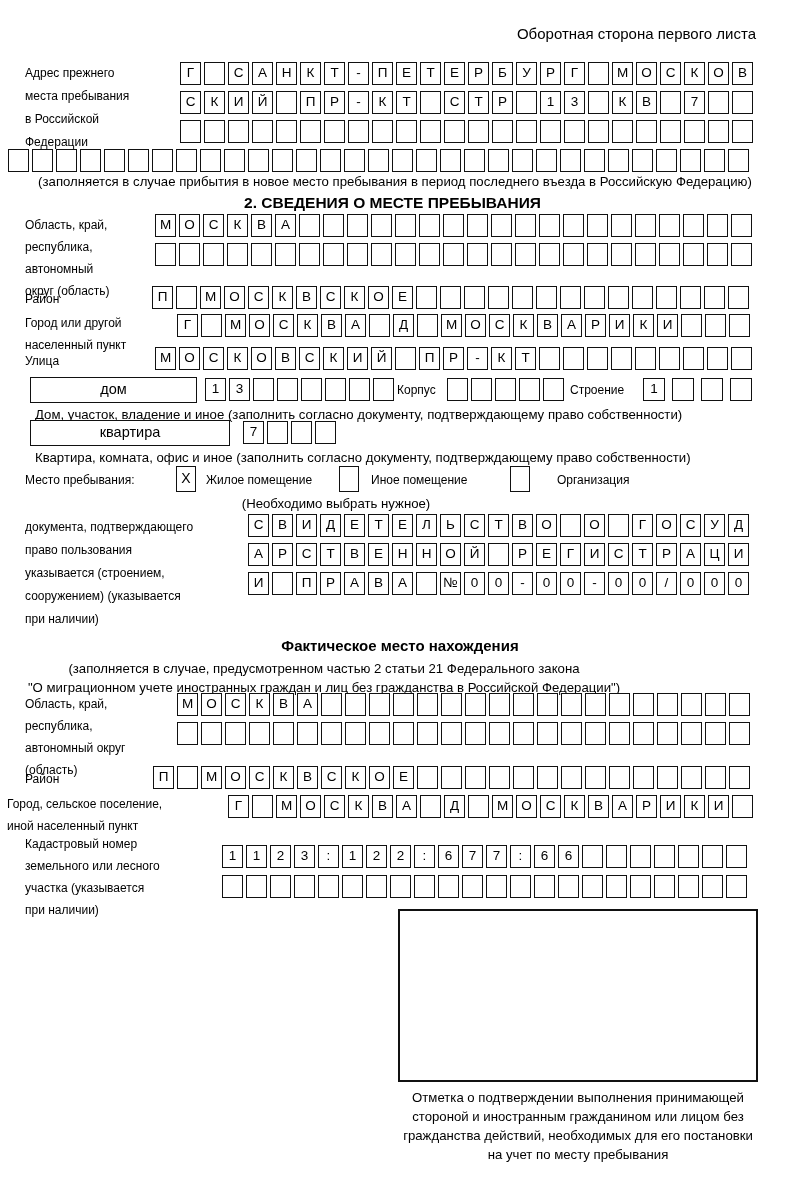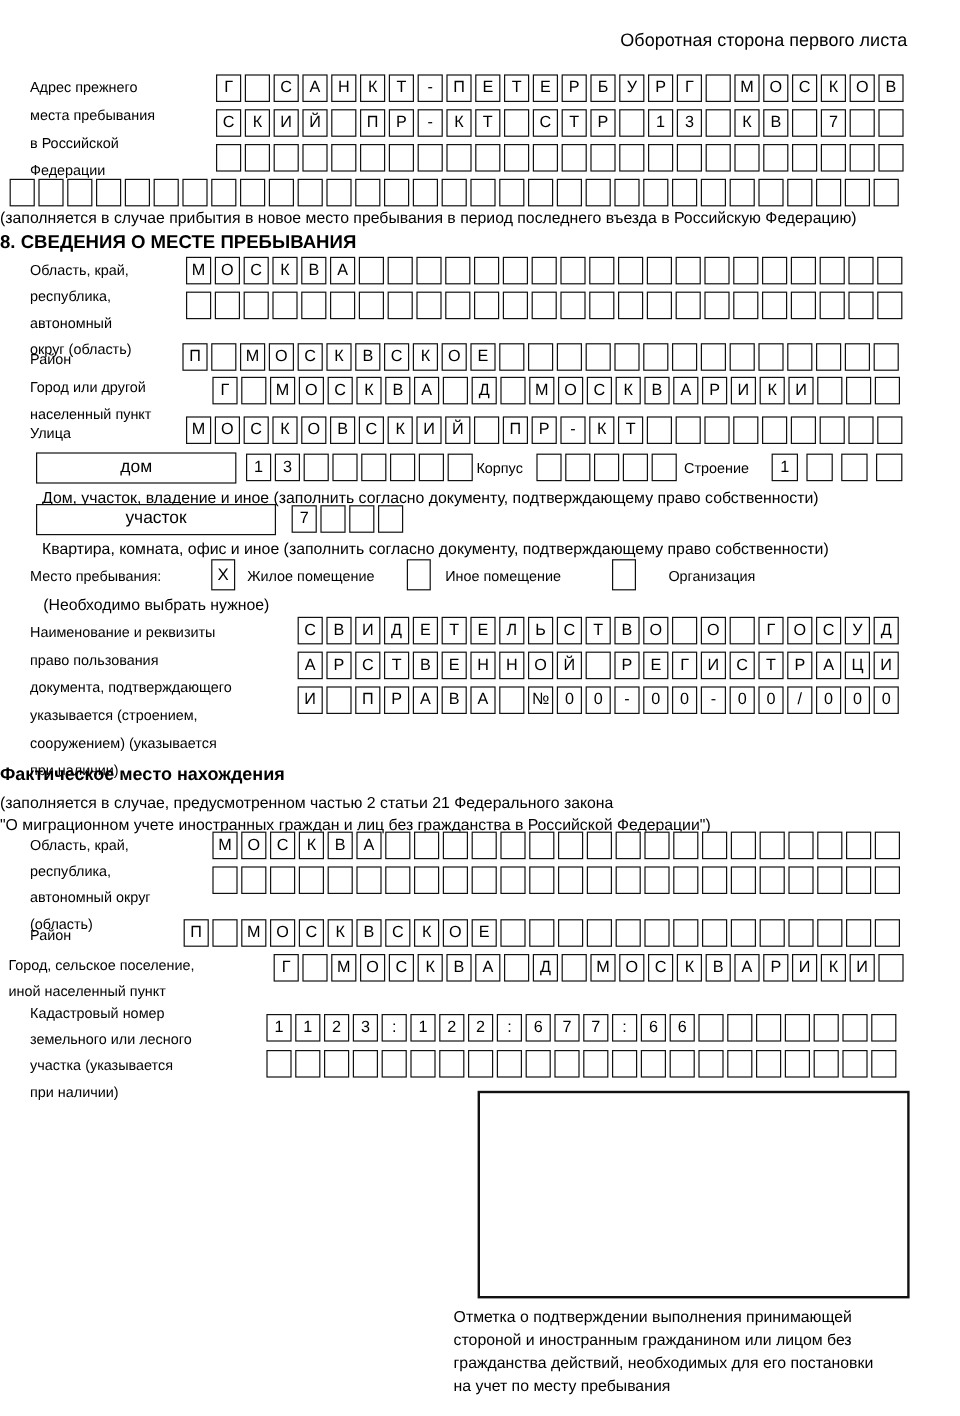--- a/index.html
+++ b/index.html
@@ -3,21 +3,21 @@
 <meta charset="utf-8">
 <style>
   html,body{margin:0;padding:0;background:#fff;}
   .page{position:relative;width:800px;height:1180px;background:#ffffff;
         font-family:Liberation Sans, sans-serif;color:#000;overflow:hidden;}
   .abs{position:absolute;}
   .label{font-size:12px;line-height:23px;white-space:nowrap;}
   .lh22 div{line-height:22px;}
   .caption{font-size:13.2px;line-height:18px;text-align:right;}
   .title{font-weight:bold;font-size:15.5px;}
-  .center{text-align:left;}
+  .center{text-align:center;}
   .cellrow{position:absolute;display:flex;gap:3px;}
   .cell{flex:0 0 auto;width:21px;height:23px;box-sizing:border-box;
         border:1.6px solid #111;background:#fff;font-size:13.5px;
         line-height:20px;text-align:center;}
   .row-stroenie{gap:7px;}
   .row-stroenie .cell{width:22px;}
   .wbox{box-sizing:border-box;border:1.6px solid #111;text-align:center;
         font-size:14.5px;background:#fff;}
   .chk{position:absolute;box-sizing:border-box;width:20px;height:26px;
        border:1.6px solid #111;background:#fff;text-align:center;
@@ -143,21 +143,21 @@
       <div class="cell"></div>
       <div class="cell"></div>
       <div class="cell"></div>
       <div class="cell"></div>
       <div class="cell"></div>
       <div class="cell"></div>
       <div class="cell"></div>
     </div>
   <div class="abs caption center" style="left:0;top:173px;width:790px">(заполняется в случае прибытия в новое место пребывания в период последнего въезда в Российскую Федерацию)</div>
 
-  <div class="abs title center" style="left:0;top:194px;width:785px">8. СВЕДЕНИЯ О МЕСТЕ ПРЕБЫВАНИЯ</div>
+  <div class="abs title center" style="left:0;top:194px;width:785px">2. СВЕДЕНИЯ О МЕСТЕ ПРЕБЫВАНИЯ</div>
 
   <div class="abs label lh22" style="left:25px;top:214px">
       <div>Область, край,</div>
       <div>республика,</div>
       <div>автономный</div>
       <div>округ (область)</div>
     </div>
   <div class="cellrow" style="left:155px;top:214px">
       <div class="cell">М</div>
       <div class="cell">О</div>
@@ -323,42 +323,41 @@
     </div>
   <div class="abs label" style="left:570px;top:379px">Строение</div>
   <div class="cellrow row-stroenie" style="left:643px;top:378px">
       <div class="cell">1</div>
       <div class="cell"></div>
       <div class="cell"></div>
       <div class="cell"></div>
     </div>
   <div class="abs caption" style="left:35px;top:406px">Дом, участок, владение и иное (заполнить согласно документу, подтверждающему право собственности)</div>
 
-  <div class="abs wbox" style="left:30px;top:420px;width:200px;height:26px;line-height:23px">участок</div>
+  <div class="abs wbox" style="left:30px;top:420px;width:200px;height:26px;line-height:23px">квартира</div>
   <div class="cellrow" style="left:243px;top:421px">
       <div class="cell">7</div>
       <div class="cell"></div>
       <div class="cell"></div>
       <div class="cell"></div>
     </div>
   <div class="abs caption" style="left:35px;top:449px">Квартира, комната, офис и иное (заполнить согласно документу, подтверждающему право собственности)</div>
 
   <div class="abs label" style="left:25px;top:469px">Место пребывания:</div>
   <div class="chk" style="left:176px;top:466px">X</div>
   <div class="abs label" style="left:206px;top:469px">Жилое помещение</div>
   <div class="chk" style="left:339px;top:466px"></div>
   <div class="abs label" style="left:371px;top:469px">Иное помещение</div>
   <div class="chk" style="left:510px;top:466px"></div>
   <div class="abs label" style="left:557px;top:469px">Организация</div>
   <div class="abs caption center" style="left:36px;top:495px;width:600px">(Необходимо выбрать нужное)</div>
 
   <div class="abs label" style="left:25px;top:516px">
-      <div>Наименование и реквизиты</div>
+      <div>документа, подтверждающего</div>
       <div>право пользования</div>
-      <div>документа, подтверждающего</div>
       <div>указывается (строением,</div>
       <div>сооружением) (указывается</div>
       <div>при наличии)</div>
     </div>
   <div class="cellrow" style="left:248px;top:514px">
       <div class="cell">С</div>
       <div class="cell">В</div>
       <div class="cell">И</div>
       <div class="cell">Д</div>
       <div class="cell">Е</div>

